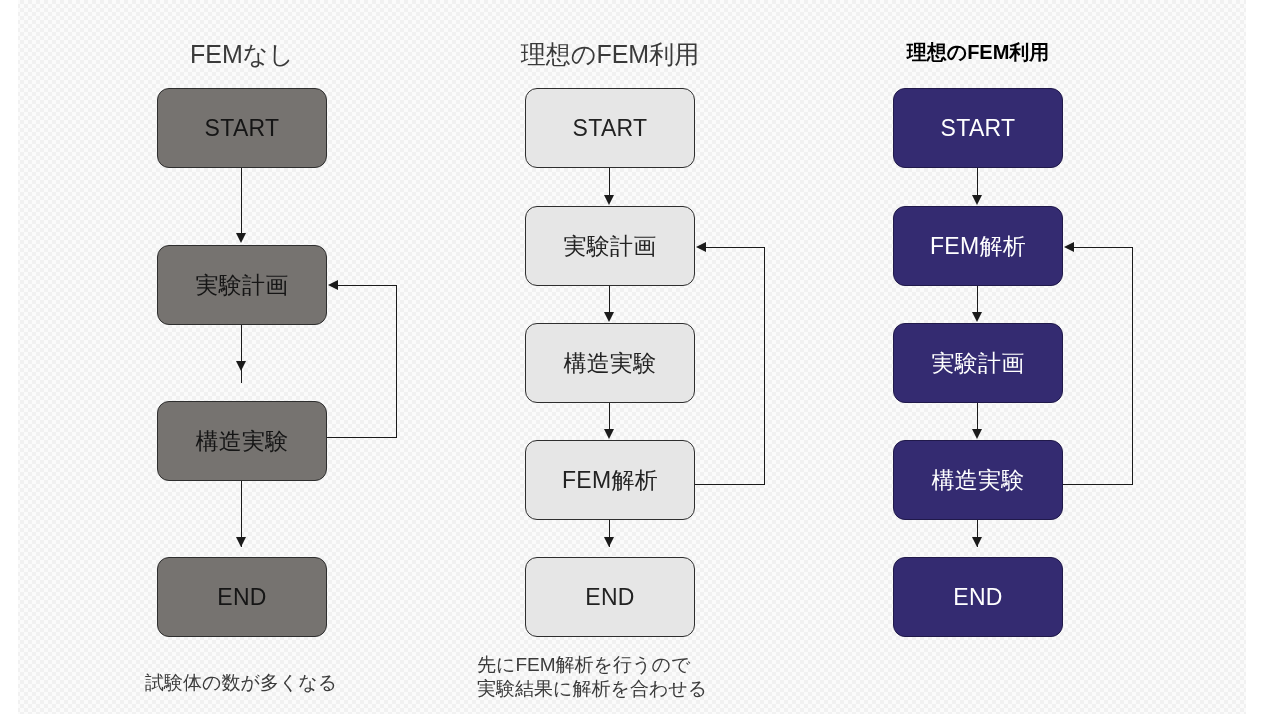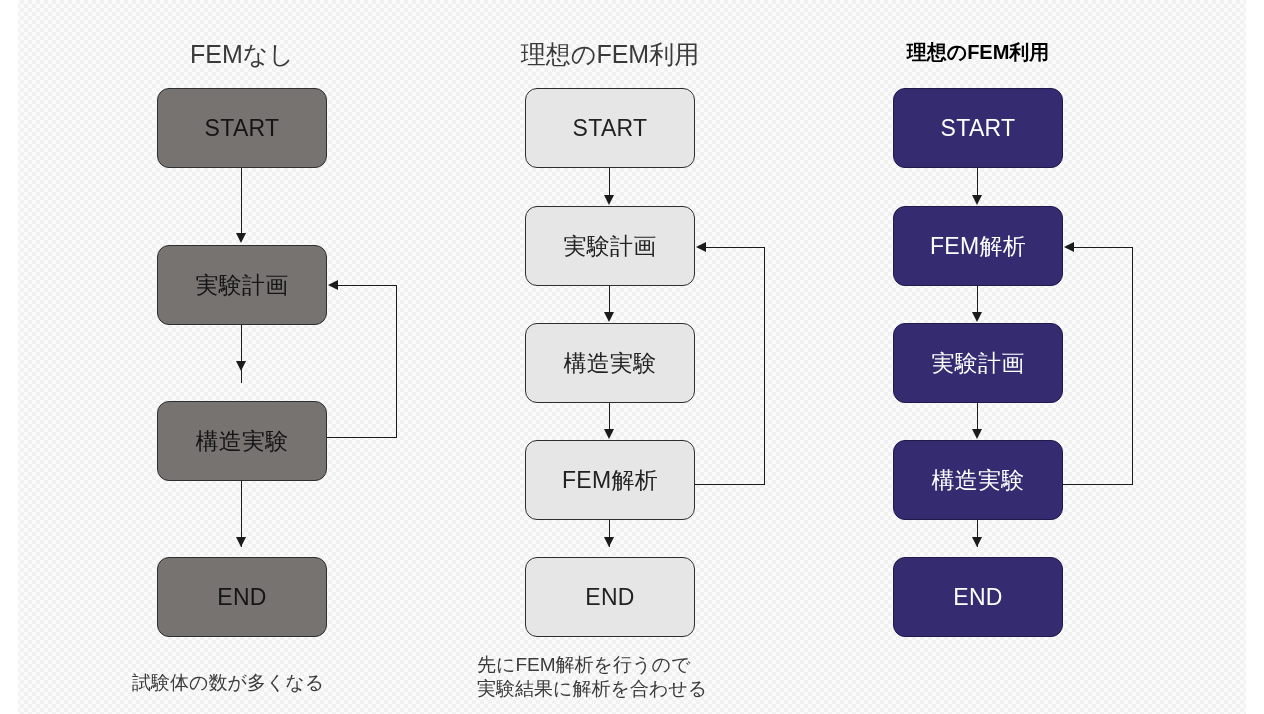--- a/index.html
+++ b/index.html
@@ -153,21 +153,21 @@
   <div class="vline" style="left:241px; top:481px; height:66px;"></div>
   <div class="arrow-down" style="left:236px; top:537px;"></div>
 
   <div class="node dark" style="left:157px; top:557px;">END</div>
 
   <div class="hline" style="left:327px; top:437px; width:70px;"></div>
   <div class="vline" style="left:396px; top:285px; height:153px;"></div>
   <div class="hline" style="left:338px; top:285px; width:59px;"></div>
   <div class="arrow-left" style="left:328px; top:280px;"></div>
 
-  <div class="caption plain" style="left:132px; top:671px; width:300px;">試験体の数が多くなる</div>
+  <div class="caption plain" style="left:145px; top:671px; width:300px;">試験体の数が多くなる</div>
 
   <div class="col-title plain" style="left:500px; top:42px; width:220px;">理想のFEM利用</div>
 
   <div class="node light" style="left:525px; top:88px;">START</div>
 
   <div class="vline" style="left:609px; top:168px; height:30px;"></div>
   <div class="arrow-down" style="left:604px; top:195px;"></div>
 
   <div class="node light" style="left:525px; top:206px;">実験計画</div>
 

